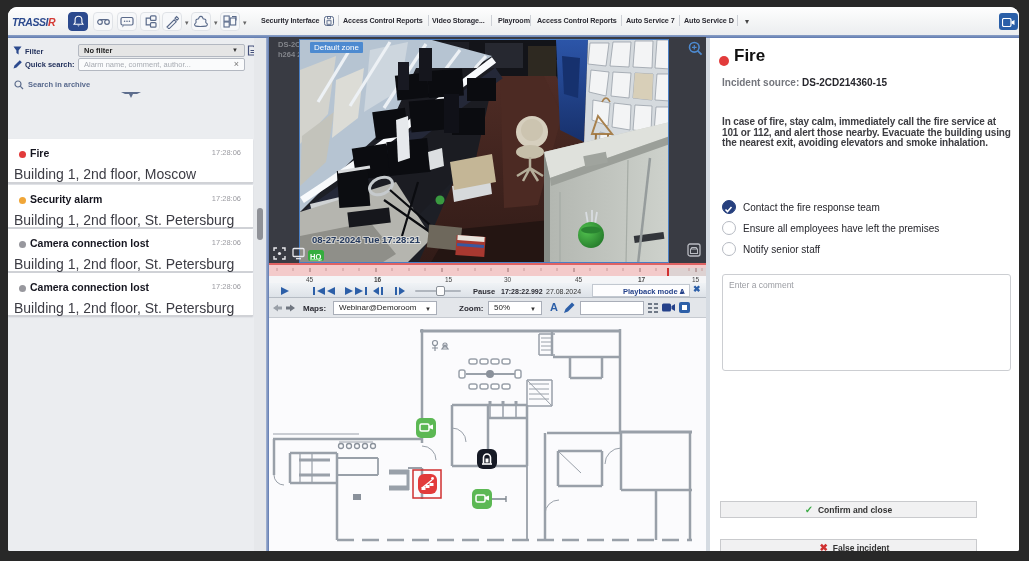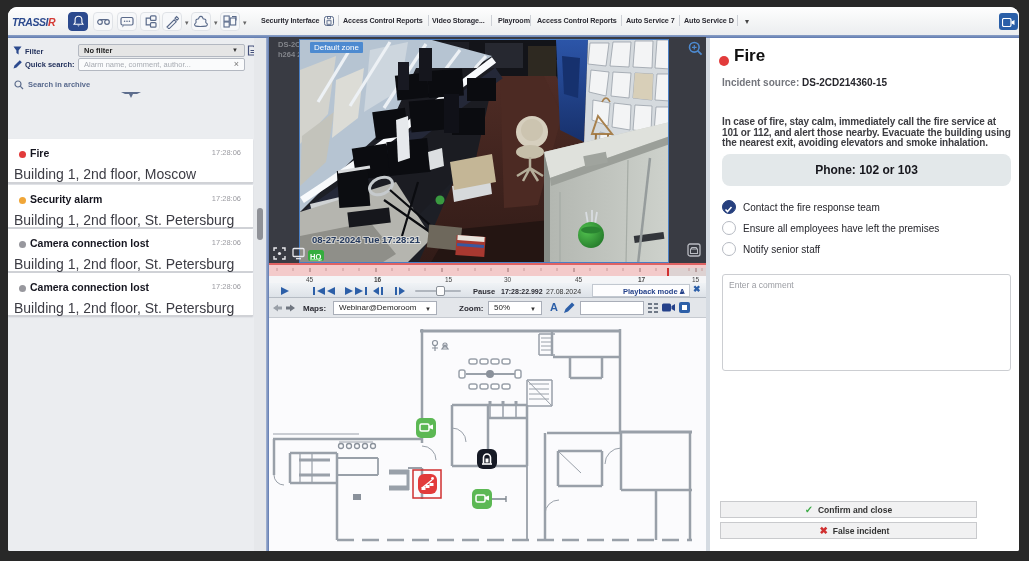--- a/index.html
+++ b/index.html
@@ -544,27 +544,26 @@
         <path d="M223,181 h14 M237,178 v6" stroke="#7a828c" stroke-width="1.3"></path>
       </g>
     </svg>
   </div>
   <div id="rpdiv"></div>
   <div id="rp"></div>
   <div style="position:absolute;left:719px;top:56px;width:10px;height:10px;border-radius:50%;background:#e23b3b;"></div>
   <div style="position:absolute;left:734px;top:46px;font-size:17px;font-weight:bold;color:#111;">Fire</div>
   <div style="position:absolute;left:722px;top:77px;font-size:10px;color:#73757c;font-weight:bold;">Incident source: <span style="color:#26262c;">DS-2CD214360-15</span></div>
   <div class="rtxt" style="left:722px;top:97px;">In case of fire, stay calm, immediately call the fire service at<br>101 or 112, and alert those nearby. Evacuate the building using<br>the nearest exit, avoiding elevators and smoke inhalation.</div>
-  <div style="position:absolute;left:722px;top:154px;width:289px;height:32px;background:#e3e8ea;border-radius:8px;text-align:center;font-size:12px;font-weight:bold;color:#16161c;line-height:32px;">Phone: 102 or 103</div>
   <div class="chk on" style="left:722px;top:200px;"><svg width="11" height="11" viewBox="0 0 11 11" style="margin:0 0 0 0;">
           <path d="M2.5 5.5l2 2 4-4.5" fill="none" stroke="#fff" stroke-width="1.6"></path>
         </svg></div>
   <div class="chklbl" style="left:743px;top:202px;">Contact the fire response team</div>
   <div class="chk" style="left:722px;top:221px;"></div>
   <div class="chklbl" style="left:743px;top:223px;">Ensure all employees have left the premises</div>
   <div class="chk" style="left:722px;top:242px;"></div>
   <div class="chklbl" style="left:743px;top:244px;">Notify senior staff</div>
   <div style="position:absolute;left:722px;top:274px;width:289px;height:97px;border:1px solid #ccced2;border-radius:3px;"></div>
   <div style="position:absolute;left:729px;top:280px;font-size:8.5px;color:#9a9ca2;">Enter a comment</div>
   <div class="bigbtn" style="top:501px;"><span style="color:#3aaa44;font-size:10px;">✓</span>&nbsp; Confirm and close</div>
-  <div class="bigbtn" style="top:522px;padding-left:12px;"><span style="color:#d03030;font-size:10px;">✖</span>&nbsp; False incident</div>
+  <div class="bigbtn" style="top:539px;padding-left:12px;"><span style="color:#d03030;font-size:10px;">✖</span>&nbsp; False incident</div>
 </div>
   </div>
 
 </body></html>

